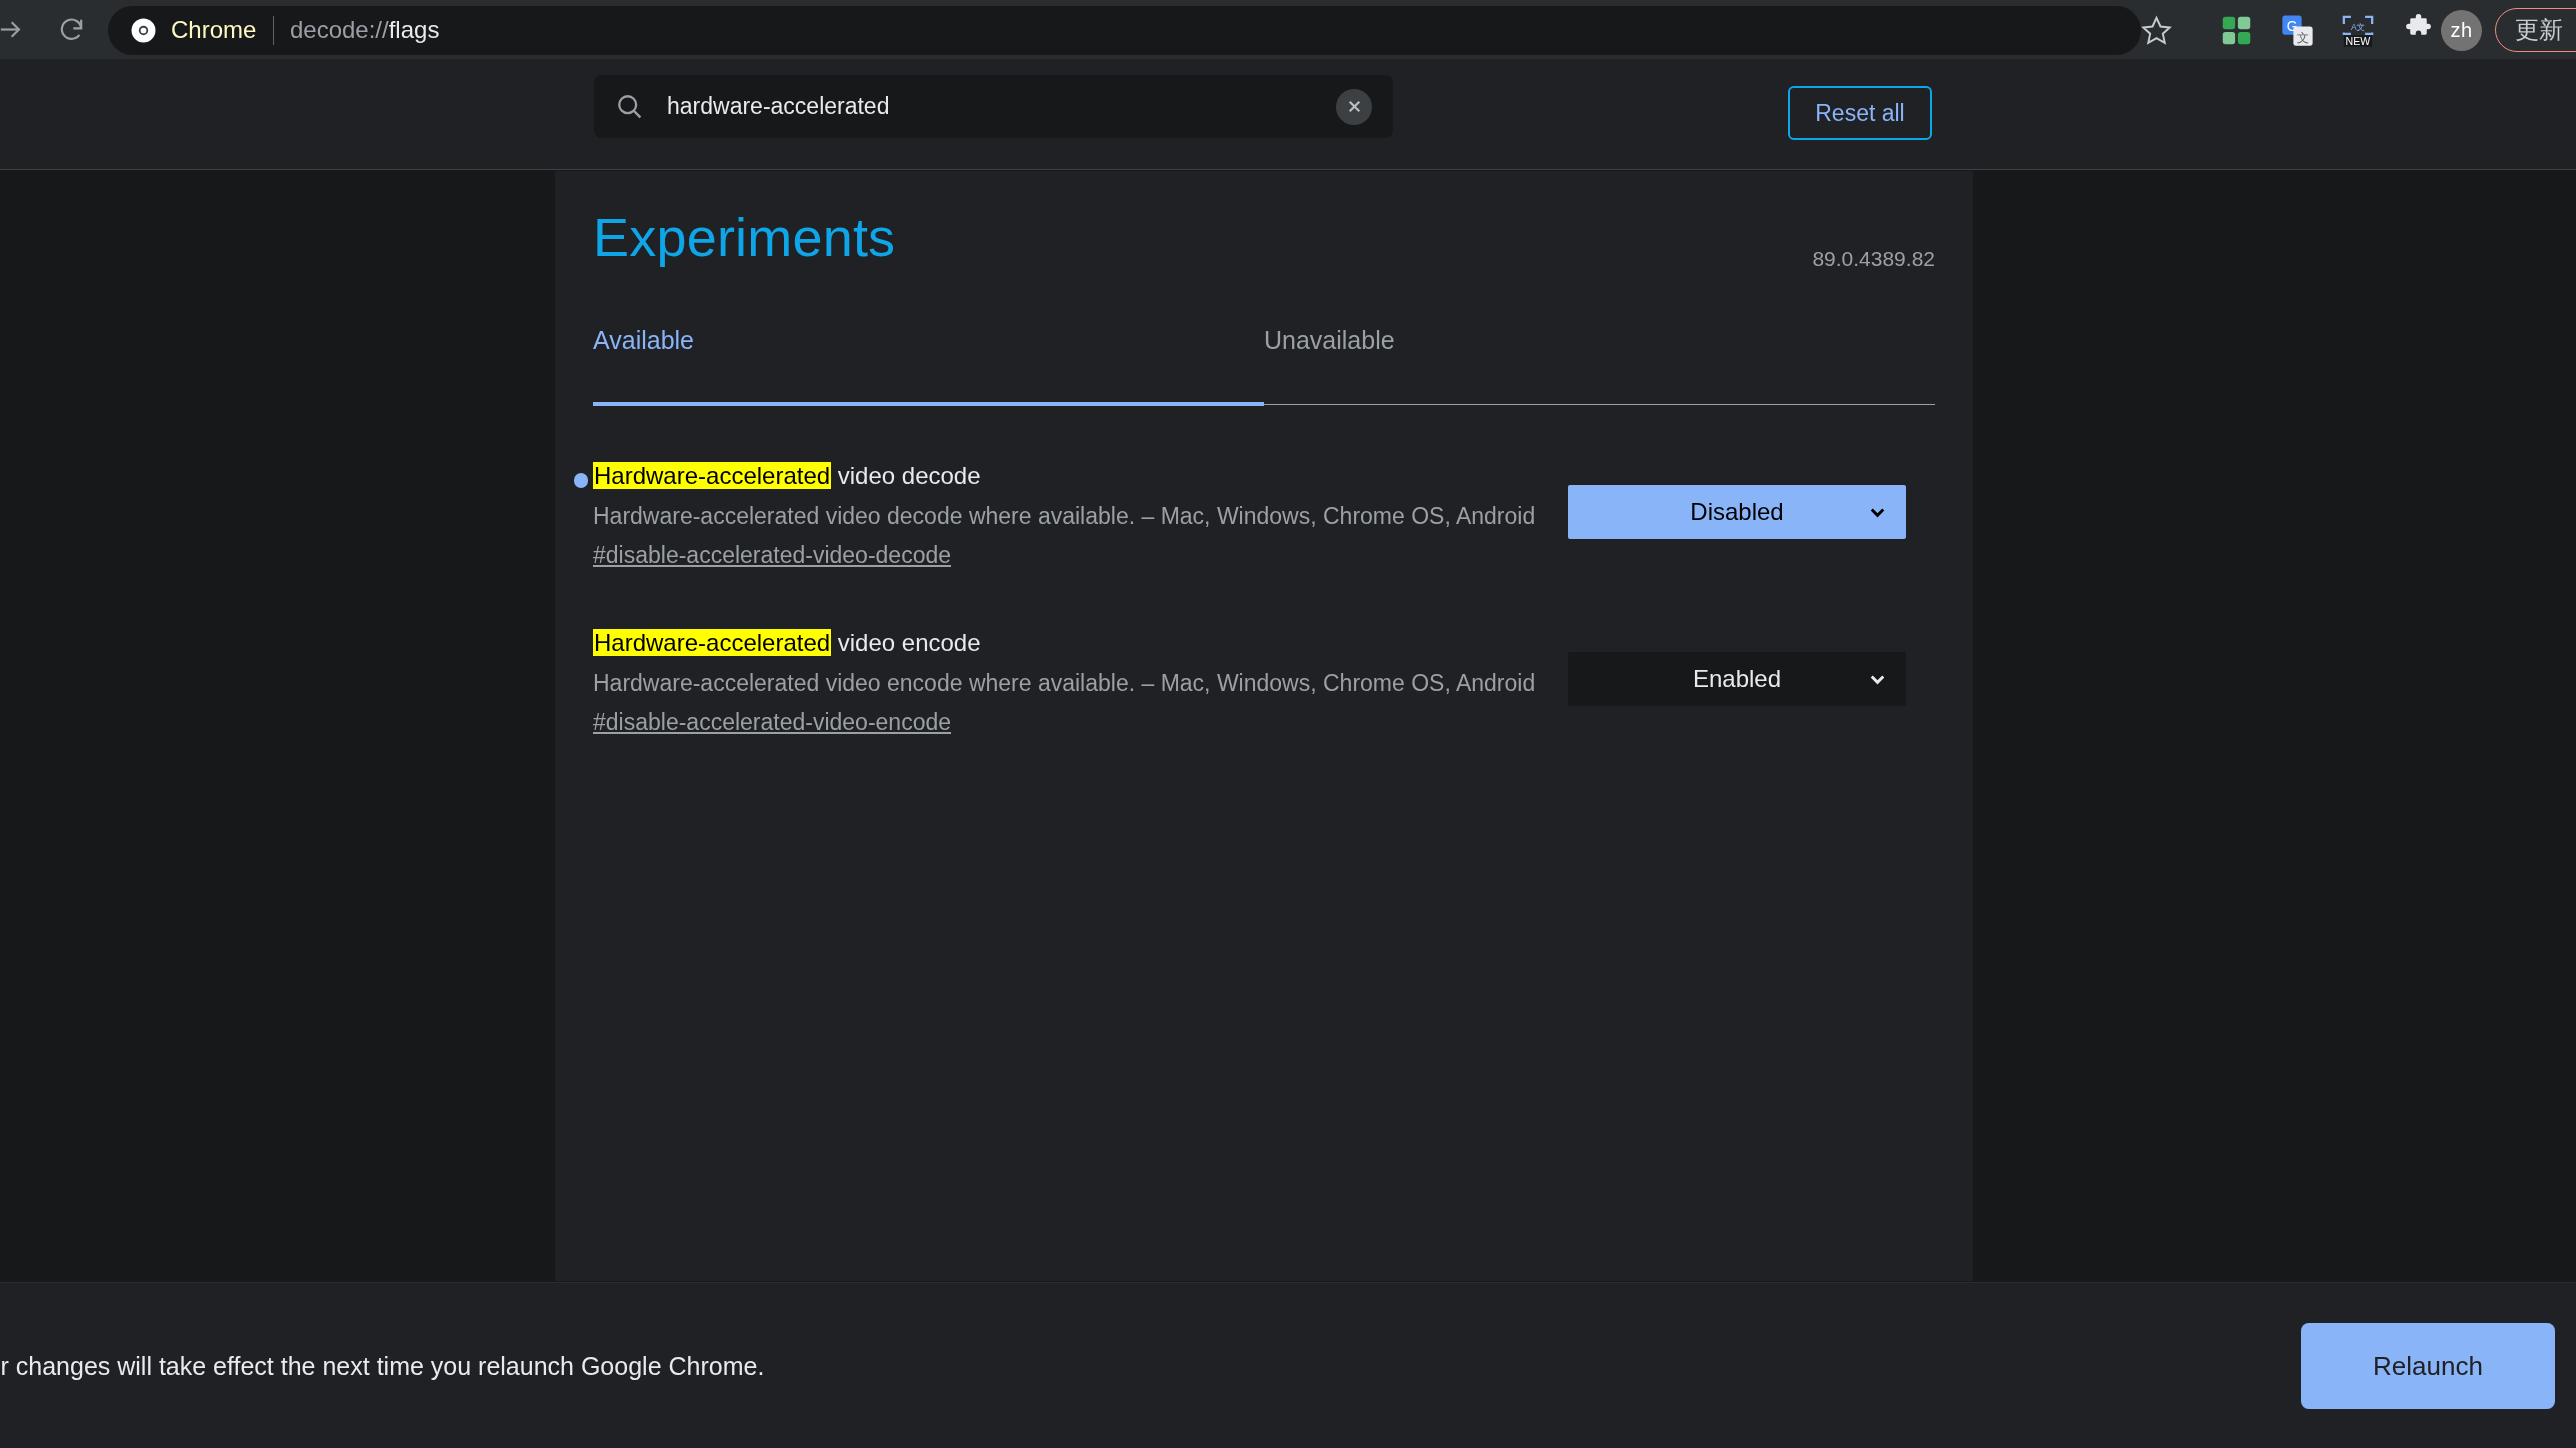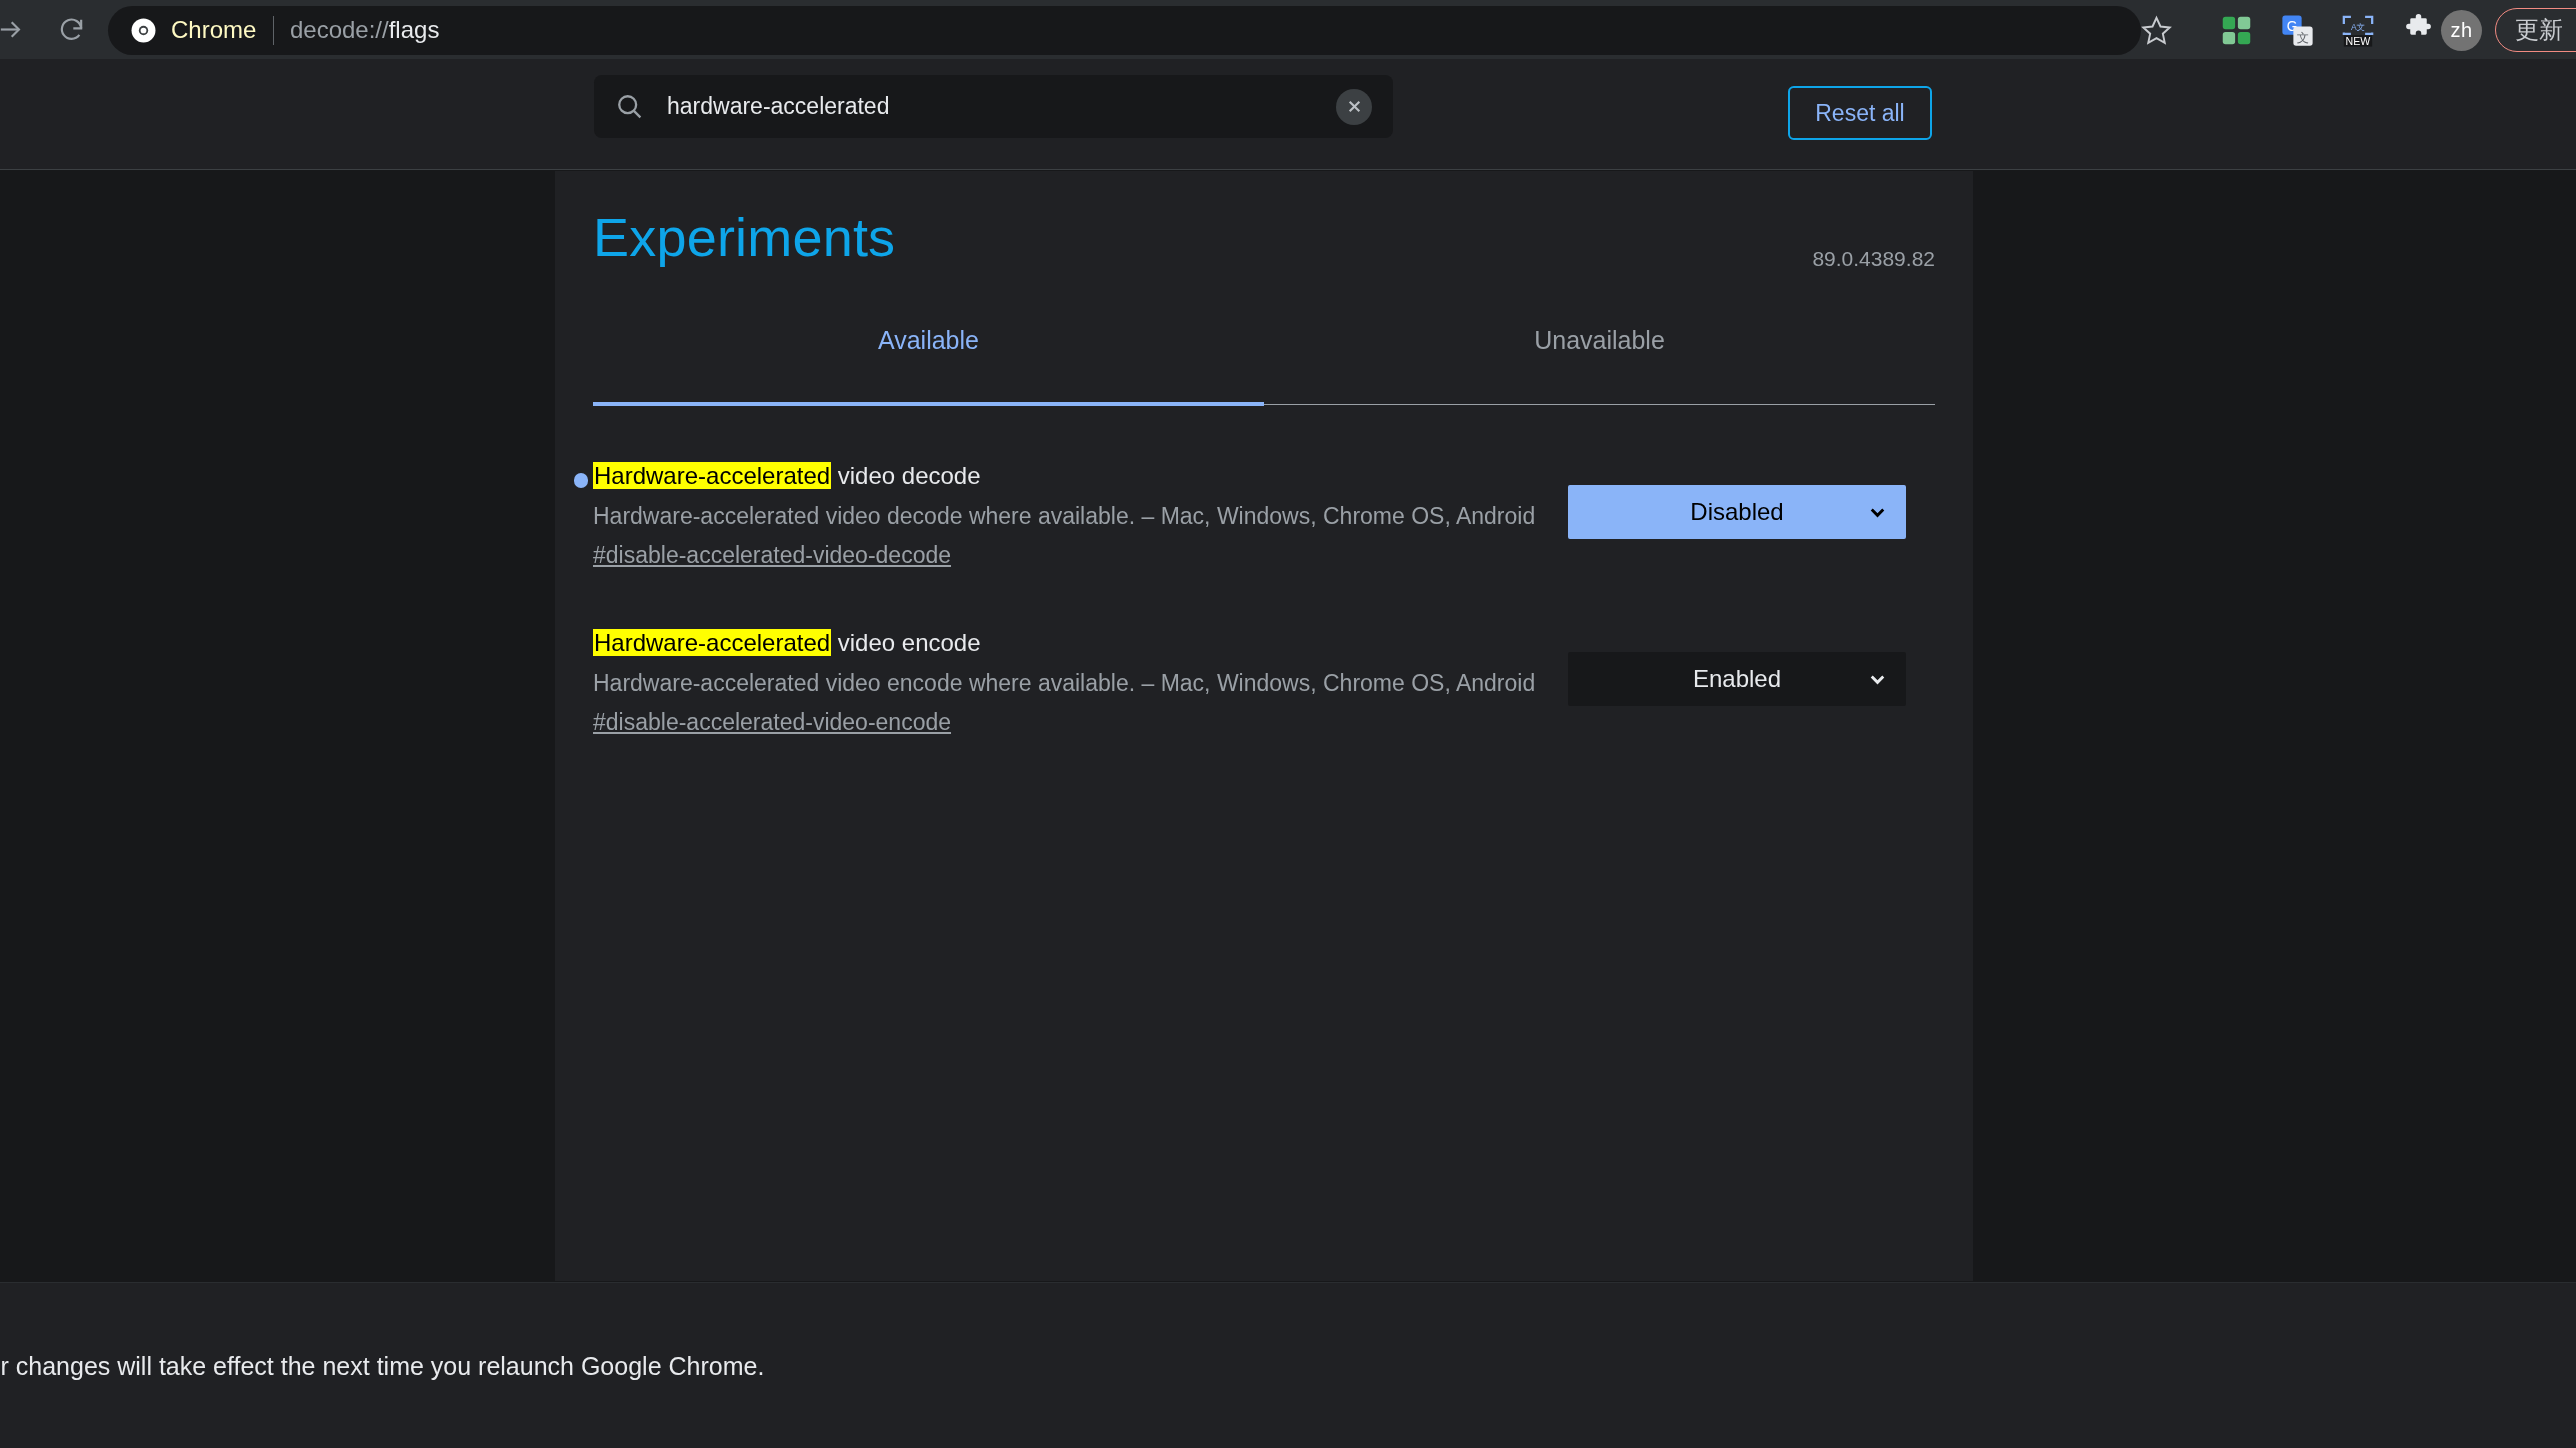--- a/index.html
+++ b/index.html
@@ -96,21 +96,21 @@
   }
   .version {
     position: absolute; right: 38px; top: 76px; color: #9aa0a6; font-size: 21px;
   }
 
   .tabs {
     position: absolute; left: 38px; top: 142px; width: 1342px; height: 92px;
     display: flex; border-bottom: 1.9px solid #9aa0a6;
   }
   .tab {
-    flex: 1; display: flex; align-items: flex-start; justify-content: center;
+    flex: 1; display: flex; align-items: flex-start; justify-content: flex-start;
     padding-top: 13.4px; font-size: 25px; color: #9aa0a6; position: relative;
   }
   .tab.active { color: #8ab4f8; }
   .tab.active::after {
     content: ""; position: absolute; left: 0; right: 0; bottom: -1.9px;
     height: 3.8px; background: #8ab4f8;
   }
 
   .flag-list { position: absolute; left: 0; top: 275px; width: 1418px; }
   .flag-row { position: relative; padding: 0 38px 0 38px; margin-bottom: 56px; }
@@ -315,16 +315,19 @@
             </svg>
           </span>
         </div>
       </div>
 
     </div>
   </div>
 
   <div class="relaunch-bar">
     <div class="relaunch-text">ur changes will take effect the next time you relaunch Google Chrome.</div>
+    <div class="relaunch-btn">
+      <span>Relaunch</span>
+    </div>
   </div>
 
 </div>
 
 
 </body></html>

